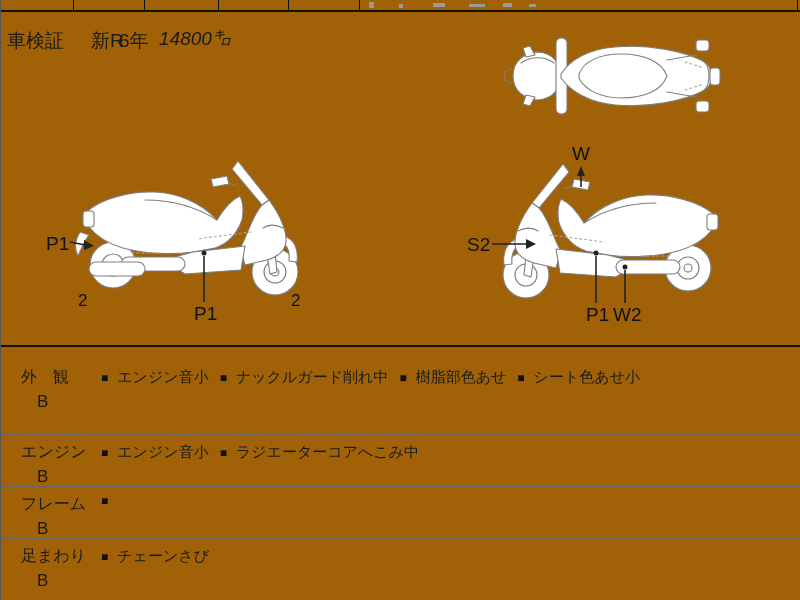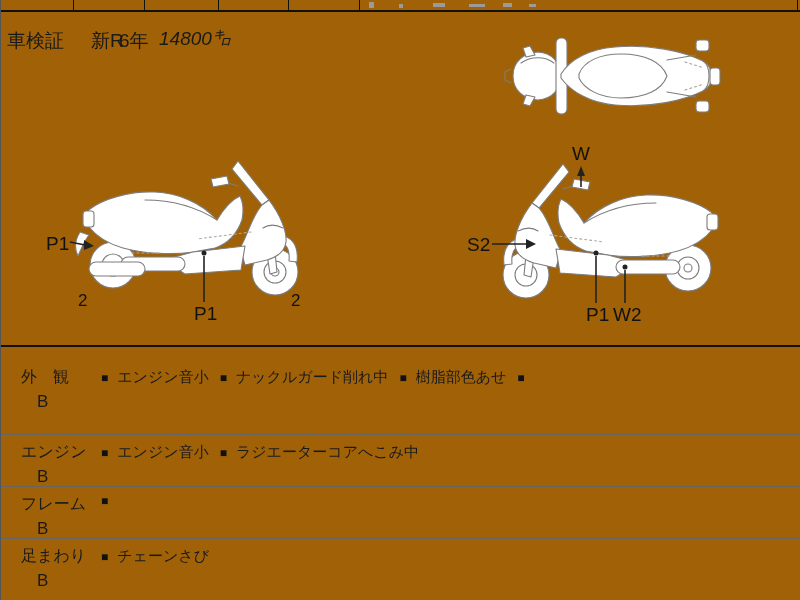--- a/index.html
+++ b/index.html
@@ -185,20 +185,21 @@
         <span class="item">
             <span class="bullet">■</span>
             <span>ナックルガード削れ中</span>
           </span>
         <span class="item">
             <span class="bullet">■</span>
             <span>樹脂部色あせ</span>
           </span>
         <span class="item">
             <span class="bullet">■</span>
+            <span>シート色あせ小</span>
           </span>
       </div>
     </div>
 
     <div class="srow r2">
       <div class="sname">エンジン</div>
       <div class="sgrade">B</div>
       <div class="sitems">
         <span class="item">
             <span class="bullet">■</span>

